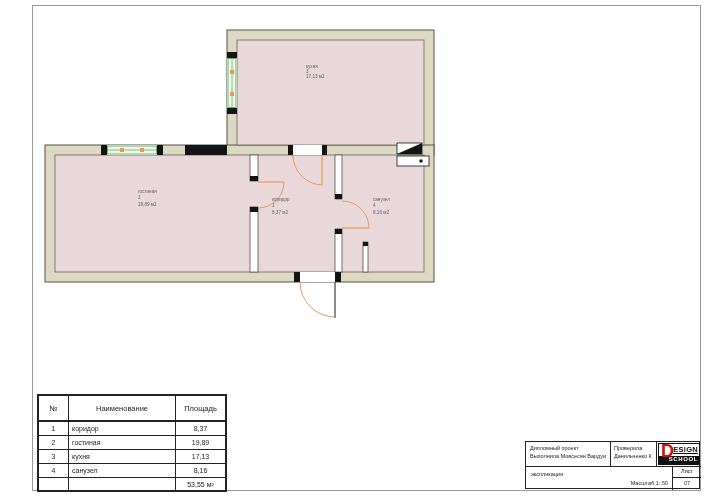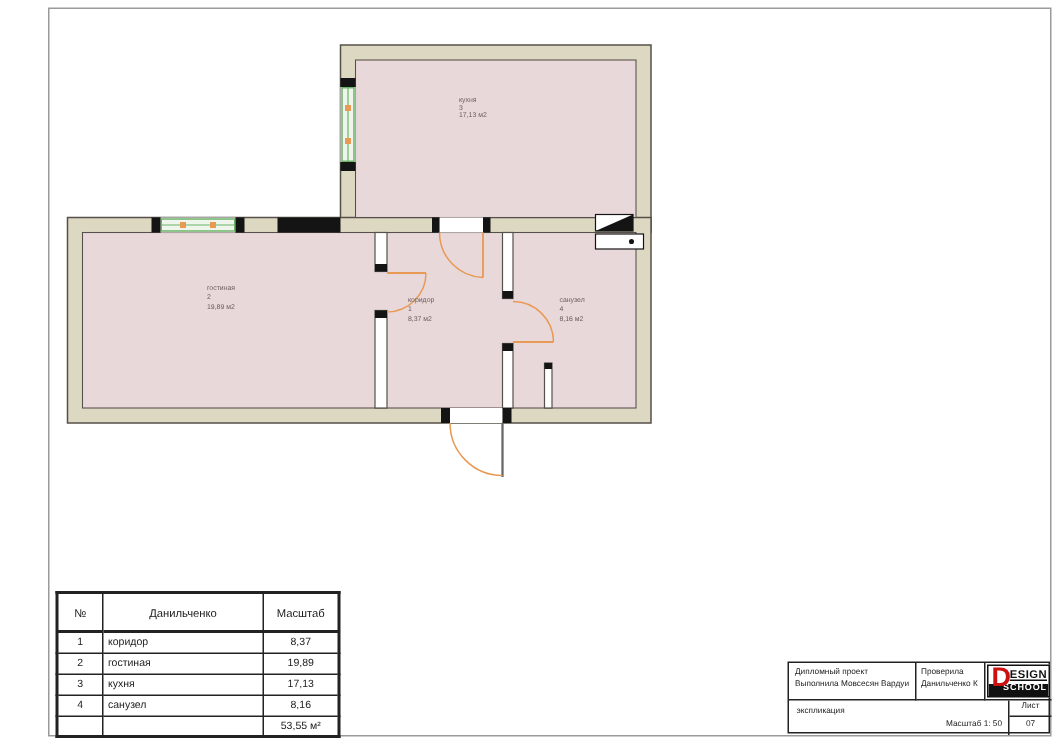--- a/index.html
+++ b/index.html
@@ -160,22 +160,22 @@
     <text x="373" y="201">санузел</text>
     <text x="373" y="207">4</text>
     <text x="373" y="214">8,16 м2</text>
   </g>
 </svg>
 
 <table class="expl-table">
   <thead>
     <tr>
       <th class="col-num">№</th>
-      <th class="col-name">Данильченко</th>
-      <th class="col-area">Масштаб</th>
+      <th class="col-name">Наименование</th>
+      <th class="col-area">Площадь</th>
     </tr>
   </thead>
   <tbody>
     <tr>
       <td class="col-num">1</td>
       <td class="col-name">коридор</td>
       <td class="col-area">8,37</td>
     </tr>
     <tr>
       <td class="col-num">2</td>

